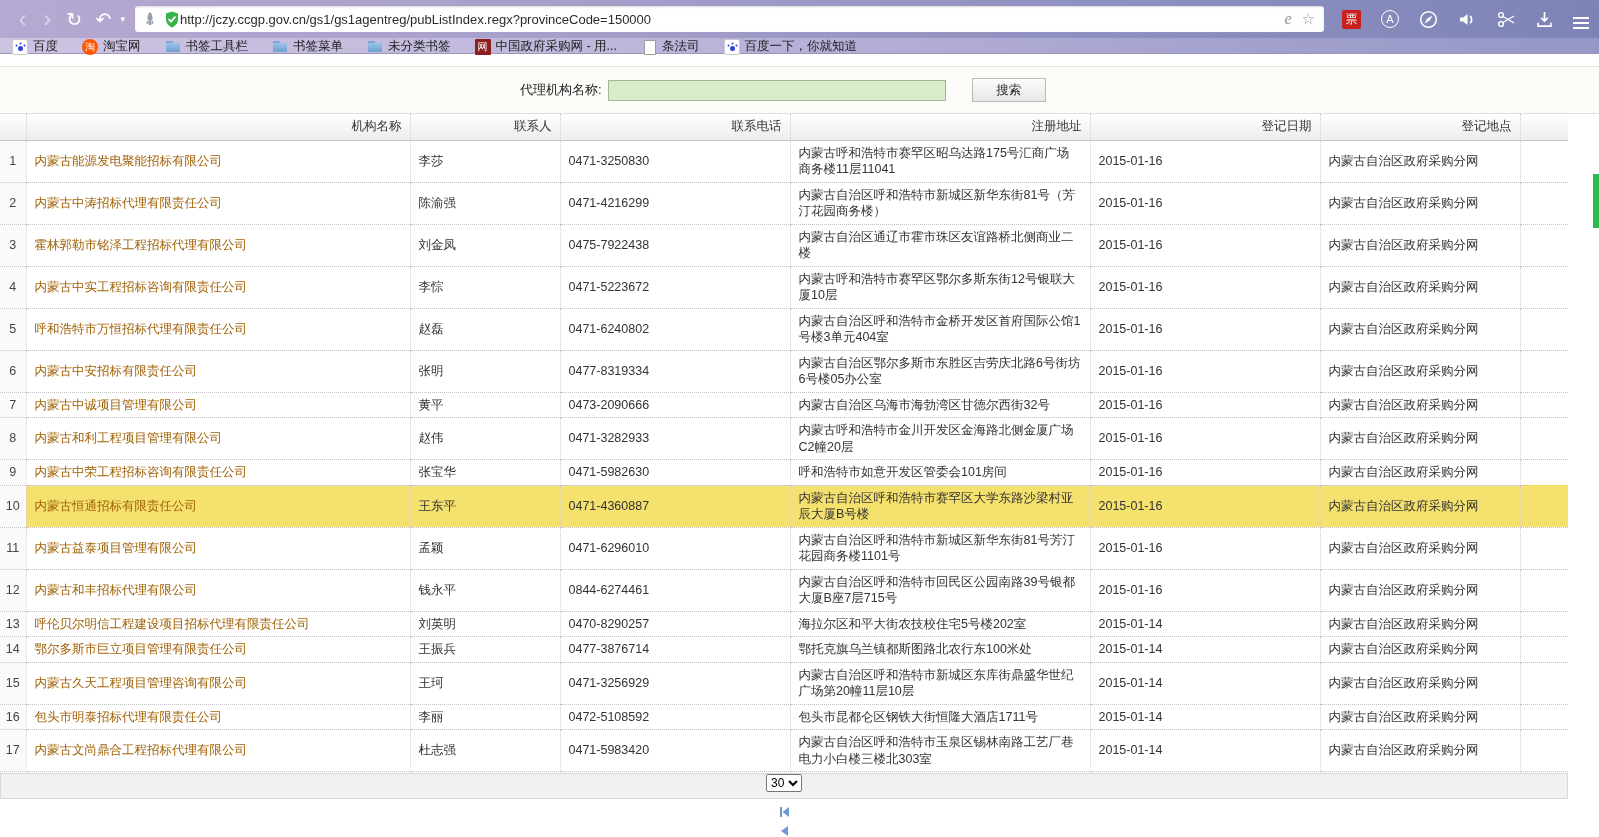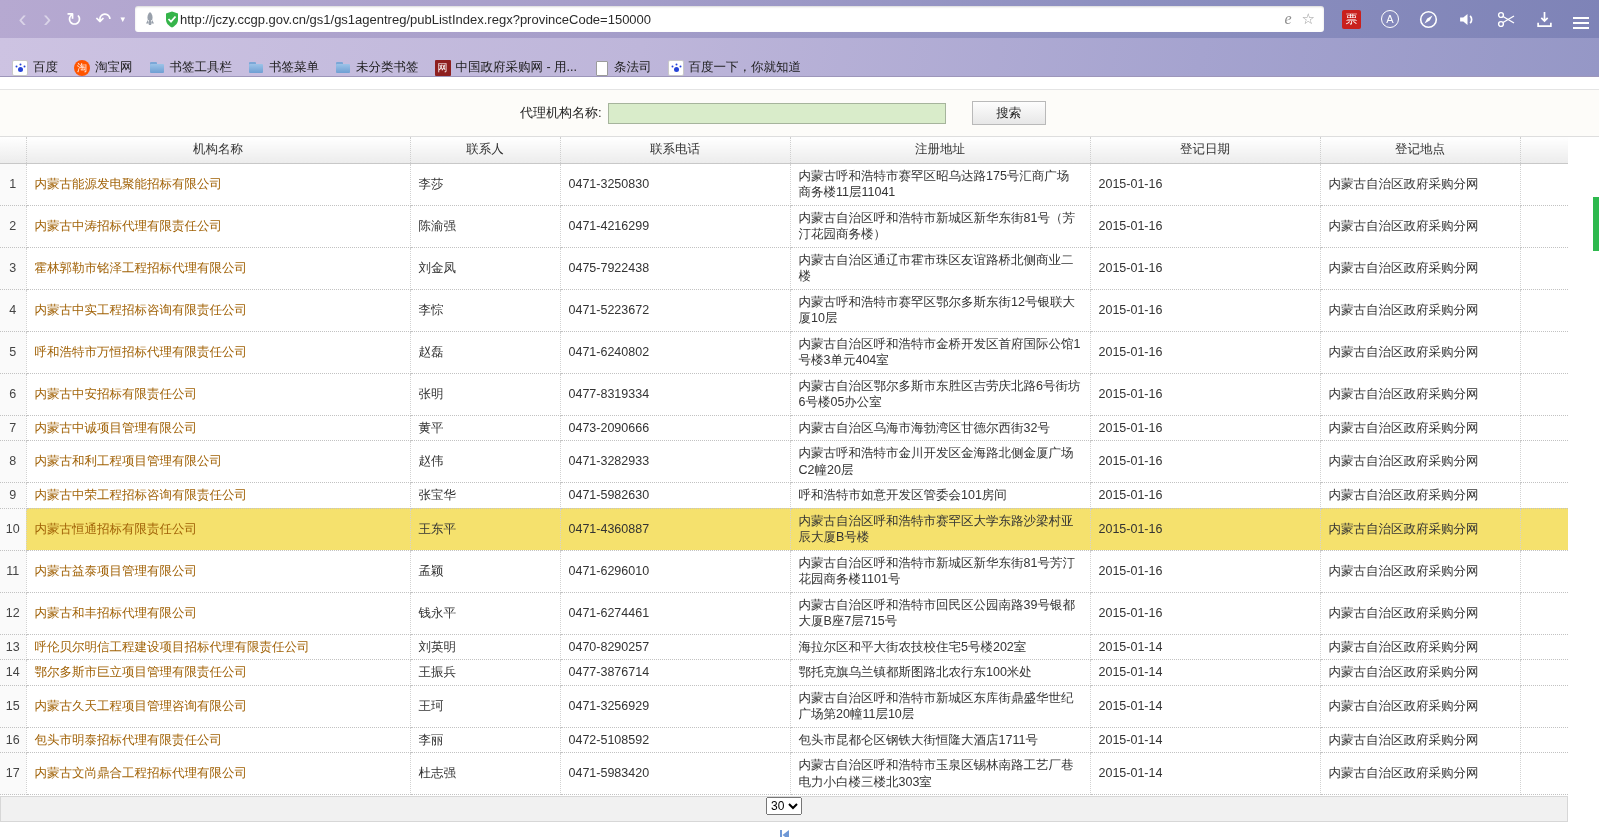--- a/index.html
+++ b/index.html
@@ -20,21 +20,21 @@
   .star-glyph { color:#9a9a9a; font-size:15px; }
   .chrome-actions { display:flex; align-items:center; margin-left:18px; gap:20px; }
   .ticket-icon { width:19px; height:19px; background:#c9201d; color:#fff; font-size:12px;
     display:flex; align-items:center; justify-content:center; border-radius:2px; }
   .circle-a { width:18px; height:18px; border:1.6px solid #fff; border-radius:50%; color:#fff;
     font-size:11px; display:flex; align-items:center; justify-content:center; }
   .menu-lines { display:inline-block; width:16px; height:2px; background:#fff;
     box-shadow:0 5px 0 #fff, 0 10px 0 #fff; margin-bottom:10px; }
 
   
-  .bookmarks { height:39px; display:flex; align-items:flex-end; padding:0 12px; gap:16px;
+  .bookmarks { height:16px; display:flex; align-items:flex-start; padding:0 12px; gap:24px;
     background:linear-gradient(100deg,#cdc3e2 0%,#beb6da 40%,#a5a3cf 75%,#9597c6 100%);
     border-bottom:1px solid #9d96ba; font-size:12.5px; color:#1c1c1c; }
   .bookmark-item { display:flex; align-items:center; gap:5px; white-space:nowrap; }
   .bm-ic { width:16px; height:16px; display:flex; align-items:center; justify-content:center; flex:0 0 auto; }
   .bm-paw { background:#fff; border:1px solid #c9c9c9; border-radius:2px; position:relative; }
   .bm-paw::after { content:""; position:absolute; left:5px; top:6px; width:5px; height:5px; border-radius:50%;
     background:#2644d8; box-shadow:-4px -3px 0 -1.5px #2644d8, 0 -5px 0 -1.5px #2644d8, 4px -3px 0 -1.5px #2644d8; }
   .bm-tao { background:#ff5500; border-radius:50%; color:#fff; font-size:10px; }
   .bm-folder { position:relative; }
   .bm-folder::before { content:""; position:absolute; left:1px; top:2px; width:7px; height:3px;
@@ -56,21 +56,21 @@
   .search-input { margin-left:6px; width:338px; height:21px; background:#d9ecca;
     border:1px solid #a6b49c; outline:none; font-size:13px; padding:0 4px; }
   .search-btn { margin-left:26px; width:74px; height:24px; font-size:12.5px; color:#222;
     background:linear-gradient(#fdfdfd,#e7e7e7); border:1px solid #b9b9b9; }
 
   .list-title { margin-top:7px; width:1568px; height:23px; line-height:22px; padding-left:10px;
     background:linear-gradient(#fafafa,#e4e4e4); border-top:1px solid #cfcfcf; border-bottom:1px solid #c9c9c9;
     font-size:12.5px; font-weight:bold; color:#222; }
 
   table.reg { width:1568px; border-collapse:collapse; table-layout:fixed; font-size:12.5px; color:#333; }
-  .reg th { height:26px; background:linear-gradient(#ffffff,#ececec); font-weight:normal; text-align:center;
+  .reg th { height:26px; background:linear-gradient(#ffffff,#ececec); font-weight:normal; text-align:right;
     padding:0 8px; border-bottom:1px solid #c8c8c8; border-right:1px dotted #cfcfcf; }
   .reg th:last-child { border-right:none; }
   .reg td { padding:4px 8px; line-height:1.32; border-bottom:1px dotted #c2c2c2;
     border-right:1px dotted #d2d2d2; vertical-align:middle; word-break:break-all; }
   .reg td:last-child { border-right:none; }
   .reg td.col-num { text-align:center; color:#444; padding:4px 2px; background:#fafafa; }
   .reg a { color:#a16207; text-decoration:none; }
   .reg tr.highlighted td { background:#f5e16d; }
   .reg tr.highlighted td.col-num { background:#fafafa; }
 
@@ -308,21 +308,21 @@
           <td>0471-6296010</td>
           <td>内蒙古自治区呼和浩特市新城区新华东街81号芳汀花园商务楼1101号</td>
           <td>2015-01-16</td>
           <td>内蒙古自治区政府采购分网</td>
           <td></td>
         </tr>
         <tr>
           <td class="col-num">12</td>
           <td><a href="#">内蒙古和丰招标代理有限公司</a></td>
           <td>钱永平</td>
-          <td>0471-6274461</td>
+          <td>0844-6274461</td>
           <td>内蒙古自治区呼和浩特市回民区公园南路39号银都大厦B座7层715号</td>
           <td>2015-01-16</td>
           <td>内蒙古自治区政府采购分网</td>
           <td></td>
         </tr>
         <tr>
           <td class="col-num">13</td>
           <td><a href="#">呼伦贝尔明信工程建设项目招标代理有限责任公司</a></td>
           <td>刘英明</td>
           <td>0470-8290257</td>

